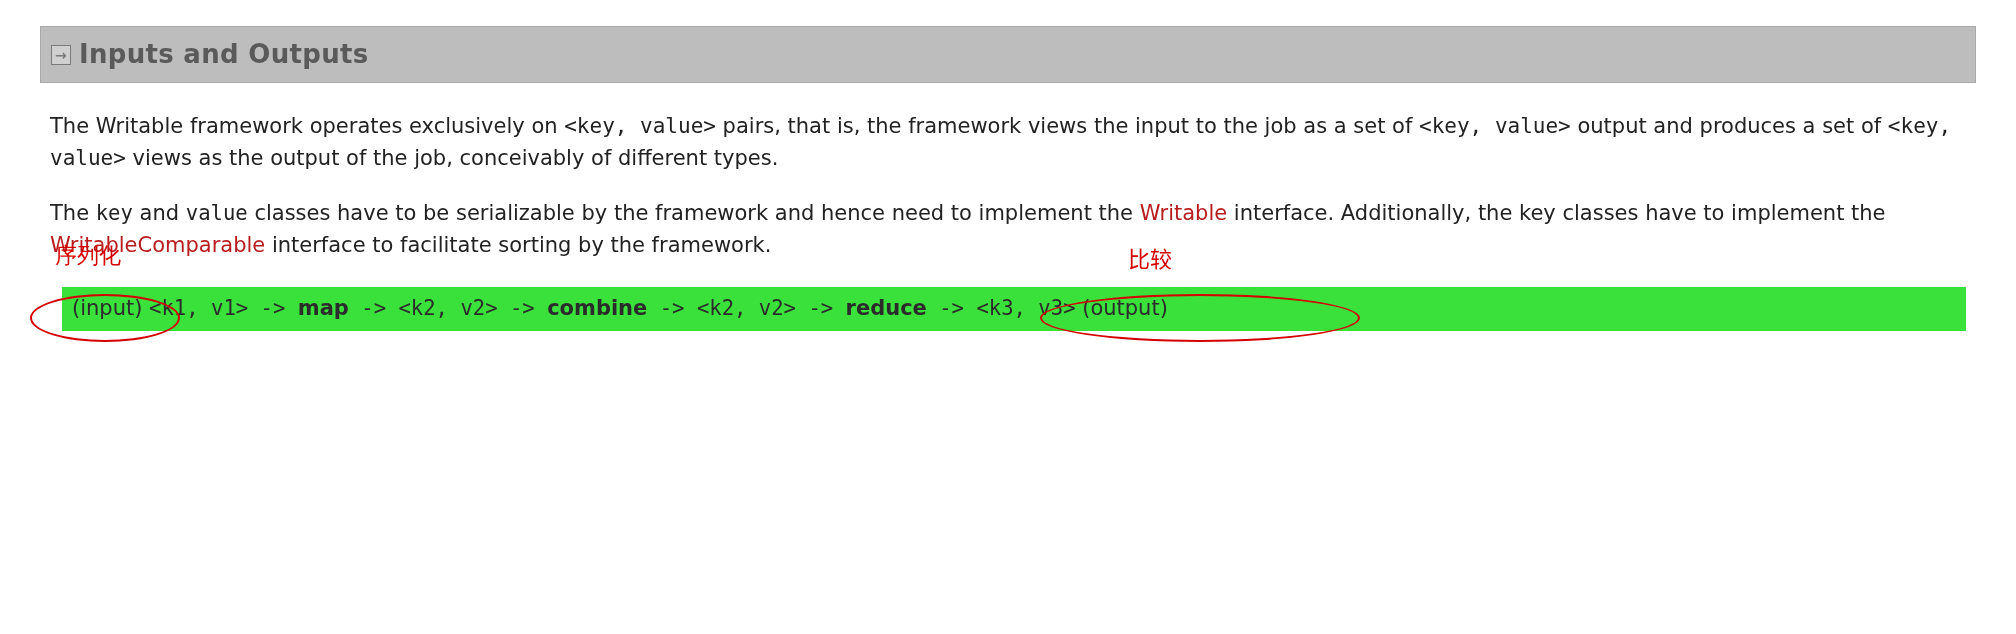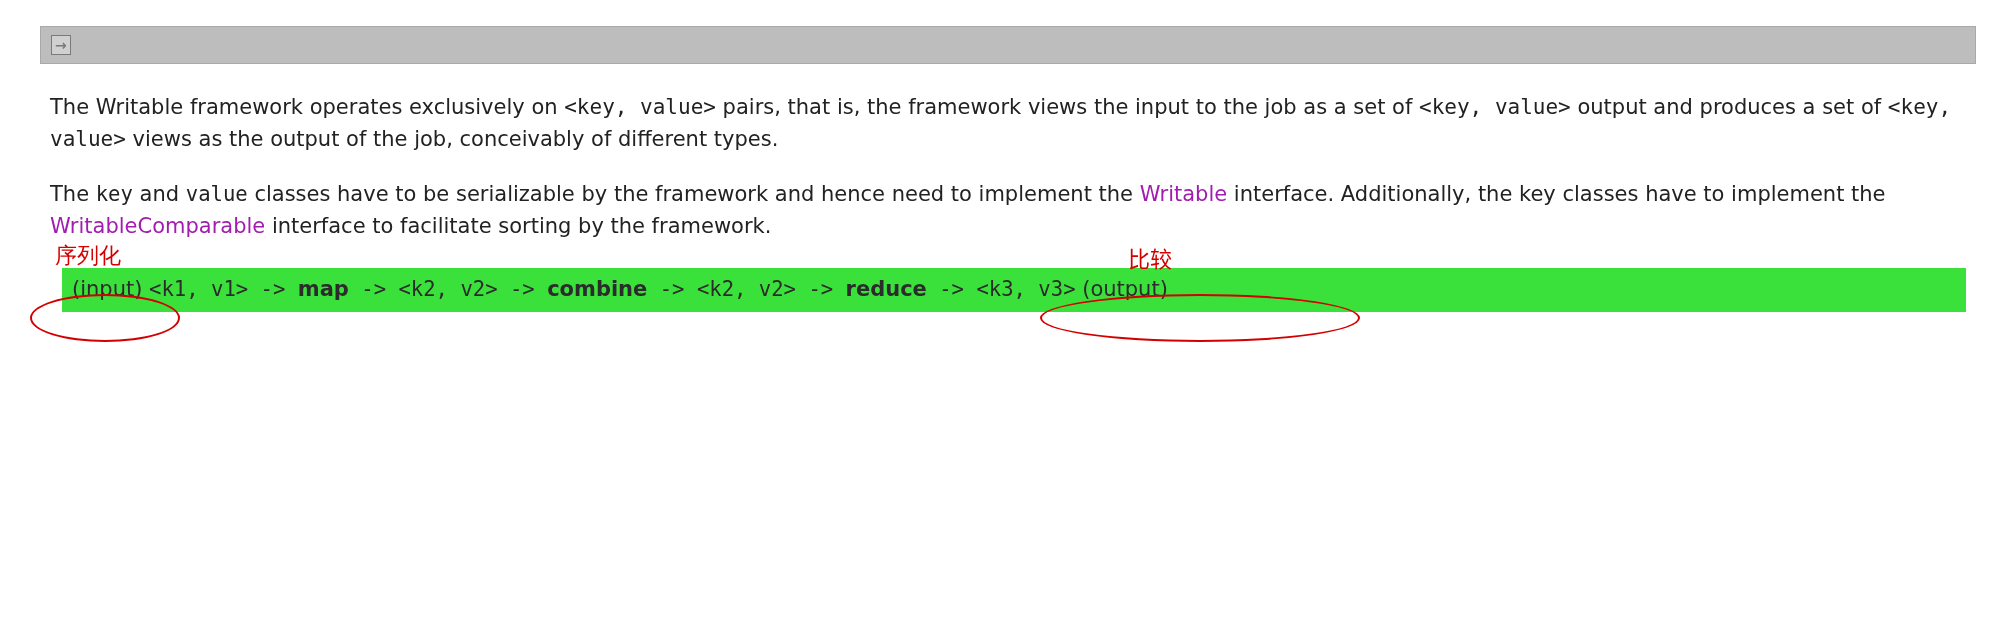--- a/index.html
+++ b/index.html
@@ -55,21 +55,21 @@
   }
   p.body.tight { margin-top: 24px; }
 
   code, .mono {
     font-family: "DejaVu Sans Mono", "Liberation Mono", Consolas, monospace;
     font-size: 0.98em;
   }
   .kv { font-family: "DejaVu Sans Mono", "Liberation Mono", Consolas, monospace; }
 
   a.doc-link {
-    color: #a21caf;
+    color: #b91c1c;
     text-decoration: none;
   }
 
   .flow-bar {
     margin: 26px 10px 0 22px;
     background: #3be13b;
     padding: 6px 10px;
     font-size: 21px;
     font-family: "DejaVu Sans", Arial, sans-serif;
   }
@@ -92,20 +92,21 @@
     box-sizing: border-box;
   }
 </style>
 </head>
 <body>
 
 <div class="page">
 
   <div class="heading-bar">
     <span class="heading-icon">→</span>
+    <span>Inputs and Outputs</span>
   </div>
 
   <p class="body">
     <span>The Writable framework operates exclusively on </span><span class="kv">&lt;key, value&gt;</span><span> pairs, that is, the framework views the input to the job as a set of </span><span class="kv">&lt;key, value&gt;</span><span> output and produces a set of </span><span class="kv">&lt;key, value&gt;</span><span> views as the output of the job, conceivably of different types.</span>
   </p>
 
   <p class="body tight">
     <span>The </span><span class="mono">key</span><span> and </span><span class="mono">value</span><span> classes have to be serializable by the framework and hence need to implement the </span><a href="#" class="doc-link">Writable</a><span> interface. Additionally, the key classes have to implement the </span><a href="#" class="doc-link">WritableComparable</a><span> interface to facilitate sorting by the framework.</span>
   </p>
 

